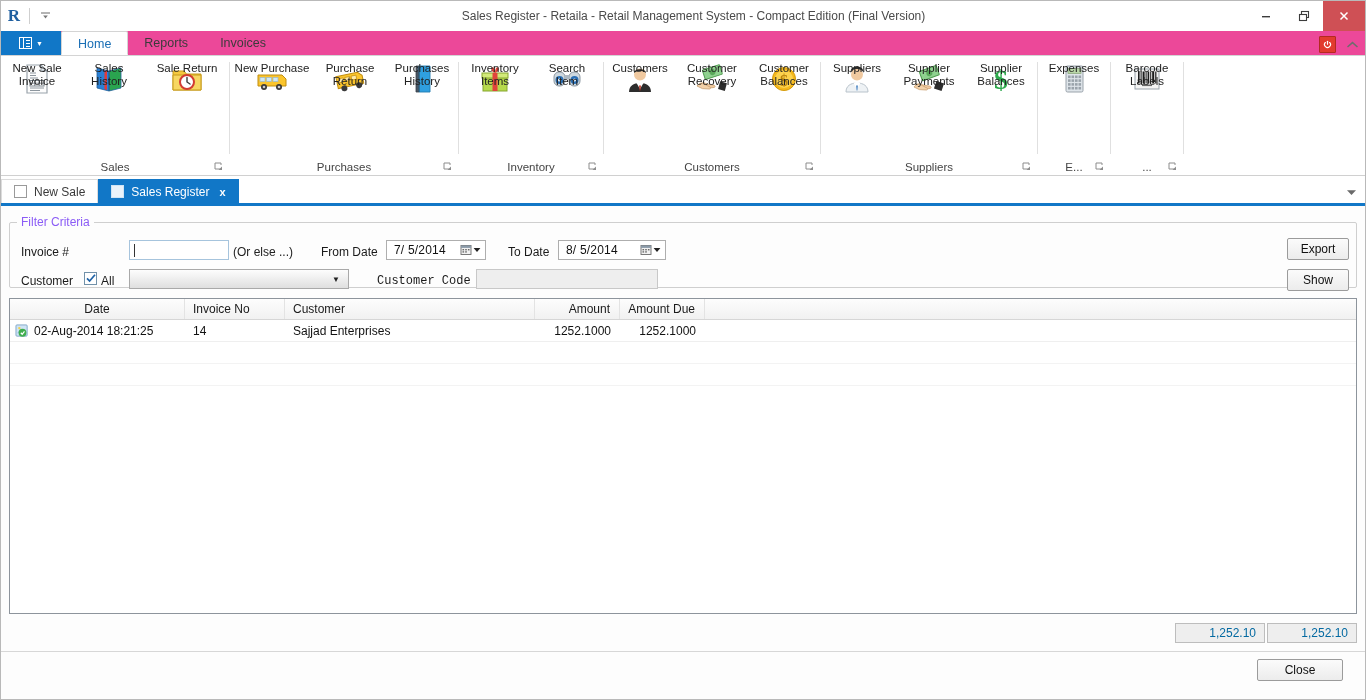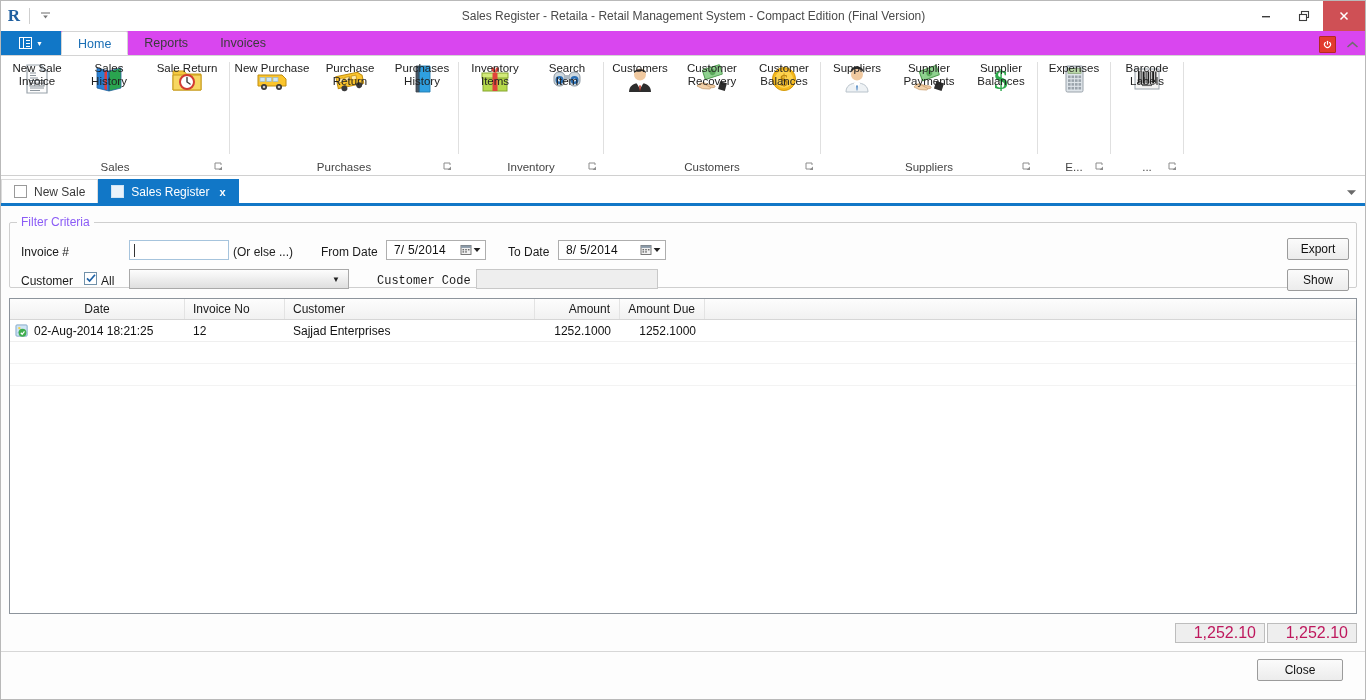--- a/index.html
+++ b/index.html
@@ -22,21 +22,21 @@
   .qat-drop{width:22px;height:22px;display:flex;align-items:center;justify-content:center;
             color:#555;font-size:9px;}
   .title-text{position:absolute;left:0;right:0;text-align:center;font-size:12px;color:#4a4a4a;
               line-height:30px;pointer-events:none;padding-left:21px;}
   .wincontrols{position:absolute;right:0;top:0;height:30px;display:flex;align-items:stretch;}
   .wc{width:38px;display:flex;align-items:center;justify-content:center;color:#3c3c3c;font-size:12px;}
   .wc.close{width:42px;background:#cf5055;color:#fff;}
   .wc svg{display:block;}
 
   
-  .ribbon-tabs{height:24px;background:#d946ef;display:flex;align-items:flex-end;position:relative;}
+  .ribbon-tabs{height:24px;background:#ec4899;display:flex;align-items:flex-end;position:relative;}
   .file-btn{width:60px;height:24px;background:#1177c7;color:#fff;display:flex;align-items:center;
             justify-content:center;gap:4px;}
   .file-btn .bars{width:13px;height:12px;border:1.4px solid #fff;box-sizing:border-box;position:relative;}
   .file-btn .bars:before{content:"";position:absolute;left:3px;top:0;bottom:0;width:1.4px;background:#fff;}
   .file-btn .bars:after{content:"";position:absolute;left:5.5px;top:2px;right:1.5px;height:1.2px;
     background:#fff;box-shadow:0 3px 0 #fff,0 6px 0 #fff;}
   .file-btn .car{font-size:7px;line-height:1;}
   .rtab{padding:0 16px;height:24px;line-height:24px;font-size:12.5px;color:#3b3b3b;}
   .rtab.active{color:#1a6fb5;background:#ffffff;border:1px solid #d4d4d4;border-bottom:1px solid #fff;
                box-sizing:border-box;position:relative;z-index:3;border-radius:2px 2px 0 0;}
@@ -111,21 +111,21 @@
   .growwrap{position:relative;}
   .grow{display:flex;height:21px;border-bottom:1px solid #efefef;align-items:center;}
   .gc{font-size:12px;color:#111;display:flex;align-items:center;box-sizing:border-box;height:21px;}
   .gc.r{justify-content:flex-end;padding-right:9px;}
   .emptyrow{height:21px;border-bottom:1px solid #f3f3f3;}
   .rowicon{width:15px;height:14px;margin:0 4px 0 5px;}
 
   .totalrow{position:absolute;right:0;top:345px;display:flex;gap:2px;}
   .totalbox{width:90px;height:20px;border:1px solid #bdbdbd;background:#eeeeee;box-sizing:border-box;
             display:flex;align-items:center;justify-content:flex-end;padding-right:8px;
-            font-size:16px;color:#be185d;}
+            font-size:12px;color:#0369a1;}
   .bottombar{position:absolute;left:-8px;right:-8px;top:373px;height:42px;border-top:1px solid #d7d7d7;
              background:#fdfdfd;}
   .closebtn{position:absolute;right:14px;top:381px;width:86px;height:22px;}
 </style>
 </head>
 <body>
 
 <div class="app">
 
   <div class="titlebar">
@@ -649,21 +649,21 @@
               <svg width="15" height="14" viewBox="0 0 16 15">
                 <rect x="1" y="1" width="12" height="12" rx="1" fill="#cfe4f5" stroke="#7fa7c6" stroke-width="1"></rect>
                 <path d="M2 10l3.2-3.6L7.4 9l2.4-3 2.2 4z" fill="#9ec7e6"></path>
                 <circle cx="4.6" cy="4.4" r="1.3" fill="#f5d14a"></circle>
                 <path d="M8 13.6a4.2 4.2 0 1 0 0-8.4 4.2 4.2 0 0 0 0 8.4z" fill="#3fae4e"></path>
                 <path d="M6.2 9.4l1.5 1.6 2.4-3" stroke="#fff" stroke-width="1.3" fill="none"></path>
               </svg>
             </span>
             <span>02-Aug-2014 18:21:25</span>
           </div>
-          <div class="gc" style="width:100px;padding-left:8px;">12</div>
+          <div class="gc" style="width:100px;padding-left:8px;">14</div>
           <div class="gc" style="width:250px;padding-left:8px;">Sajjad Enterprises</div>
           <div class="gc r" style="width:85px;">1252.1000</div>
           <div class="gc r" style="width:85px;">1252.1000</div>
           <div class="gc" style="flex:1;"></div>
         </div>
         <div class="emptyrow"></div>
         <div class="emptyrow"></div>
       </div>
     </div>
 

